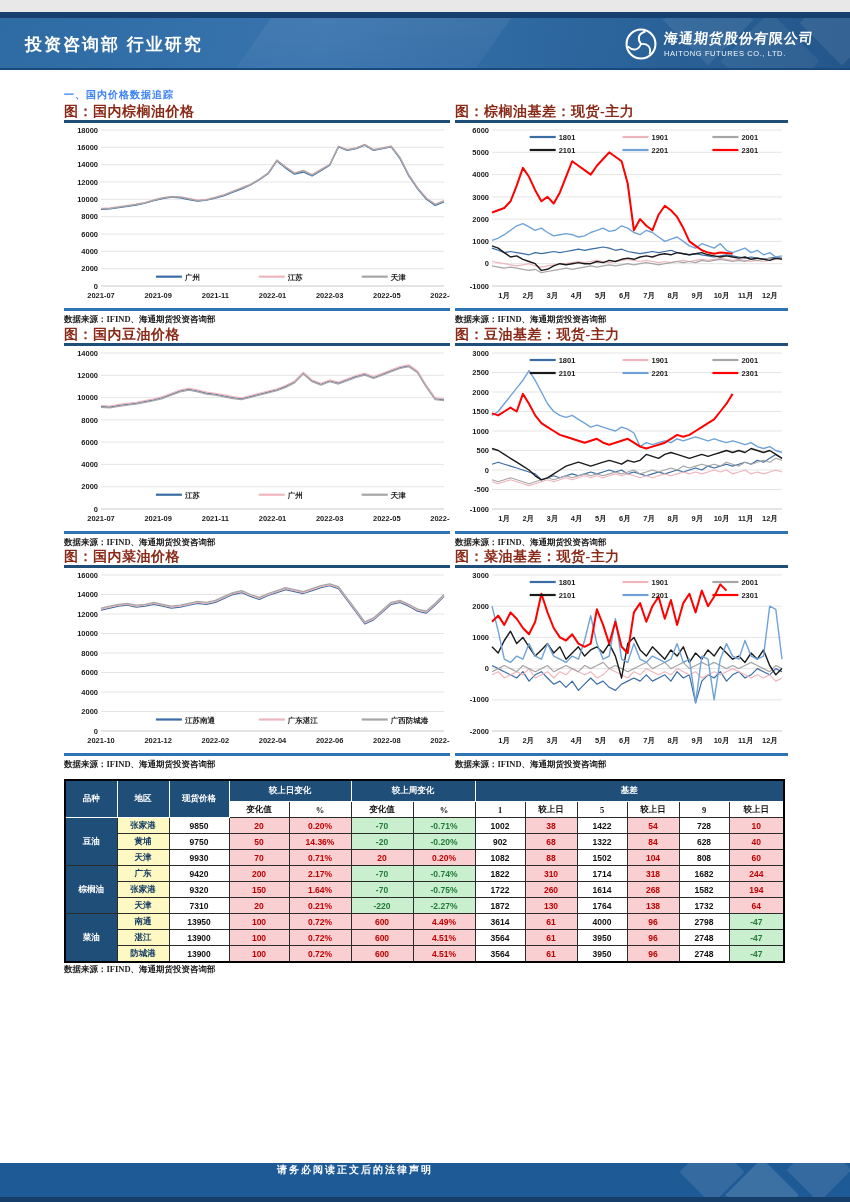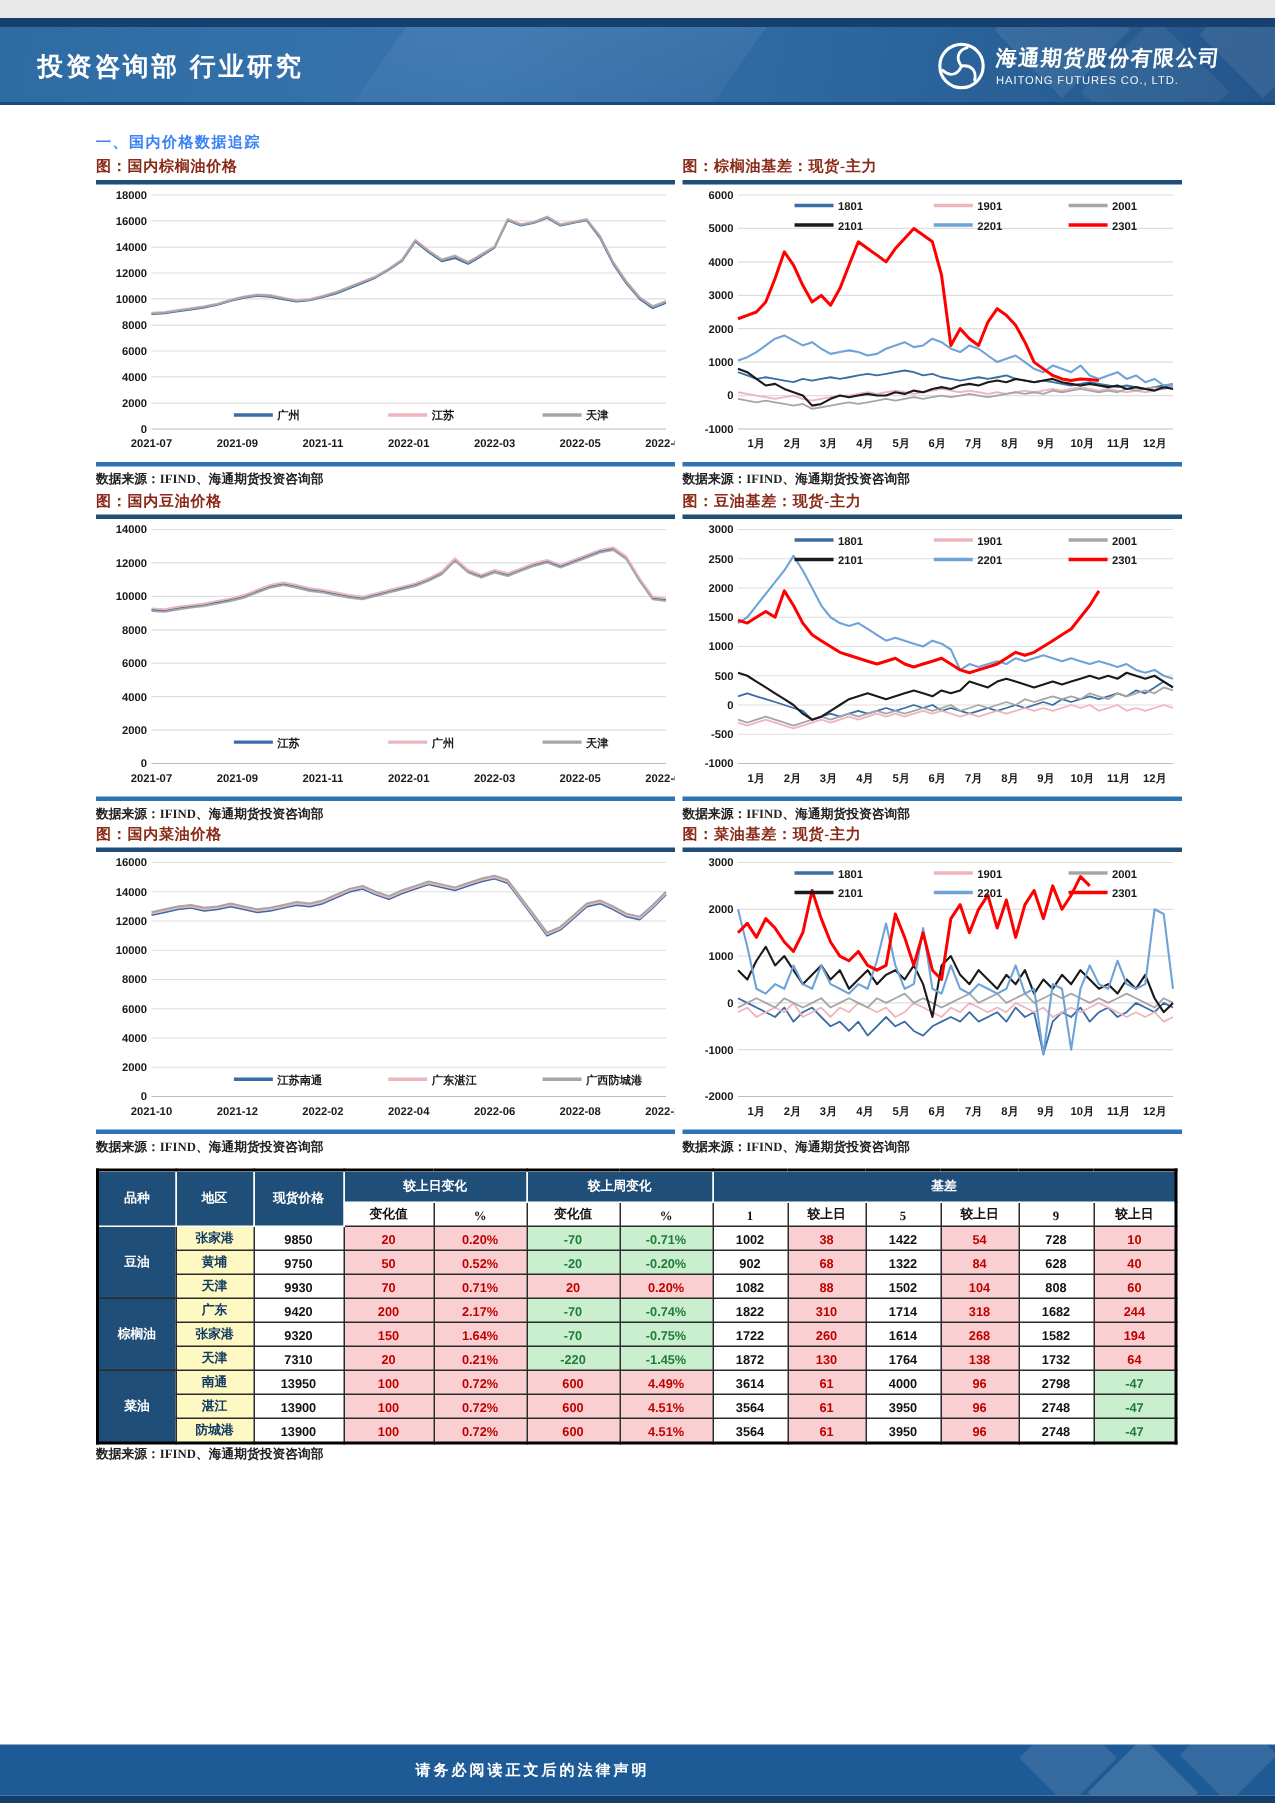--- a/index.html
+++ b/index.html
@@ -19,21 +19,21 @@
   .header-title{position:absolute;left:25px;top:15px;color:#fff;font-size:17px;font-weight:bold;
         letter-spacing:2px;font-family:"Liberation Sans","DejaVu Sans",sans-serif;}
   .logo{position:absolute;right:36px;top:9px;display:flex;align-items:center;gap:6px;color:#fff;}
   .logo-cn{font-family:"Liberation Serif","DejaVu Serif",serif;font-size:14px;font-weight:bold;
         letter-spacing:1px;transform:skewX(-6deg);white-space:nowrap;}
   .logo-en{font-size:7.5px;letter-spacing:.6px;opacity:.95;margin-top:1px;}
   
   .section-title{position:absolute;left:64px;top:76px;font-size:10px;font-weight:bold;color:#3b82f6;
         font-family:"Liberation Serif","DejaVu Serif",serif;letter-spacing:1px;}
   .chart-block{position:absolute;}
-  .cap{height:12px;font-size:10px;font-weight:bold;color:#8a2a18;line-height:12px;
+  .cap{height:12px;font-size:14px;font-weight:bold;color:#8a2a18;line-height:12px;
         font-family:"Liberation Serif","DejaVu Serif",serif;letter-spacing:.5px;}
   .cap-line{margin-top:2px;height:3px;background:#1F4E79;}
   .chart-area{margin-top:2px;height:176px;width:100%;}
   .src-line{margin-top:7px;height:3px;background:#2e74b5;}
   .src{margin-top:3px;font-size:8.5px;font-weight:bold;color:#222;
         font-family:"Liberation Serif","DejaVu Serif",serif;}
   .chart-area svg text{font-size:7.5px;font-weight:700;fill:#1a1a1a;}
   
   #price-table{position:absolute;left:64px;top:767px;width:719px;border-collapse:collapse;
         table-layout:fixed;font-size:8.5px;}
@@ -48,21 +48,21 @@
         font-family:Liberation Serif, serif;}
   #price-table td.price{background:#fff;}
   #price-table td.up{background:#f9cfd1;color:#c00000;}
   #price-table td.down{background:#c9efcf;color:#217a38;}
   #price-table td.plain{background:#fff;}
   #price-table{border:2px solid #000;}
   .table-src{position:absolute;left:64px;top:952px;font-size:8.5px;font-weight:bold;color:#222;
         font-family:"Liberation Serif","DejaVu Serif",serif;}
   
   .footer-bar{position:absolute;left:0;top:1151px;width:850px;height:34px;background:#1d5a96;
-        overflow:hidden;display:flex;align-items:center;justify-content:center;}
+        overflow:hidden;display:flex;justify-content:center;}
   .footer-bar span{color:#fff;font-size:10px;font-weight:bold;letter-spacing:2px;
         font-family:"Liberation Serif","DejaVu Serif",serif;padding-right:140px;}
   .fd{position:absolute;background:rgba(255,255,255,.10);transform:rotate(45deg);}
   .fd1{right:115px;top:-14px;width:46px;height:46px;}
   .fd2{right:62px;top:6px;width:52px;height:52px;background:rgba(255,255,255,.14);}
   .fd3{right:8px;top:-16px;width:46px;height:46px;}
   .footer-strip{position:absolute;left:0;top:1185px;width:850px;height:6px;background:#153e6b;}
 </style>
 </head>
 <body>
@@ -436,21 +436,21 @@
           <td class="up">38</td>
           <td class="plain">1422</td>
           <td class="up">54</td>
           <td class="plain">728</td>
           <td class="up">10</td>
         </tr>
         <tr>
           <td class="region">黄埔</td>
           <td class="price">9750</td>
           <td class="up">50</td>
-          <td class="up">0.52%</td>
+          <td class="up">14.36%</td>
           <td class="down">-20</td>
           <td class="down">-0.20%</td>
           <td class="plain">902</td>
           <td class="up">68</td>
           <td class="plain">1322</td>
           <td class="up">84</td>
           <td class="plain">628</td>
           <td class="up">40</td>
         </tr>
         <tr>
@@ -495,21 +495,21 @@
           <td class="up">268</td>
           <td class="plain">1582</td>
           <td class="up">194</td>
         </tr>
         <tr>
           <td class="region">天津</td>
           <td class="price">7310</td>
           <td class="up">20</td>
           <td class="up">0.21%</td>
           <td class="down">-220</td>
-          <td class="down">-1.45%</td>
+          <td class="down">-2.27%</td>
           <td class="plain">1872</td>
           <td class="up">130</td>
           <td class="plain">1764</td>
           <td class="up">138</td>
           <td class="plain">1732</td>
           <td class="up">64</td>
         </tr>
         <tr>
           <td class="gname" rowspan="3">菜油</td>
           <td class="region">南通</td>

